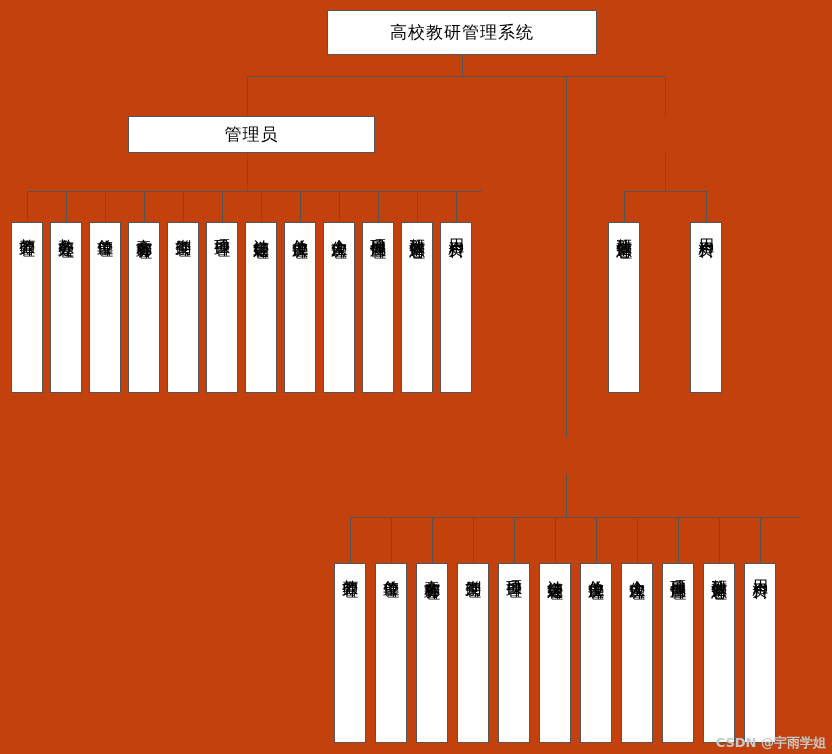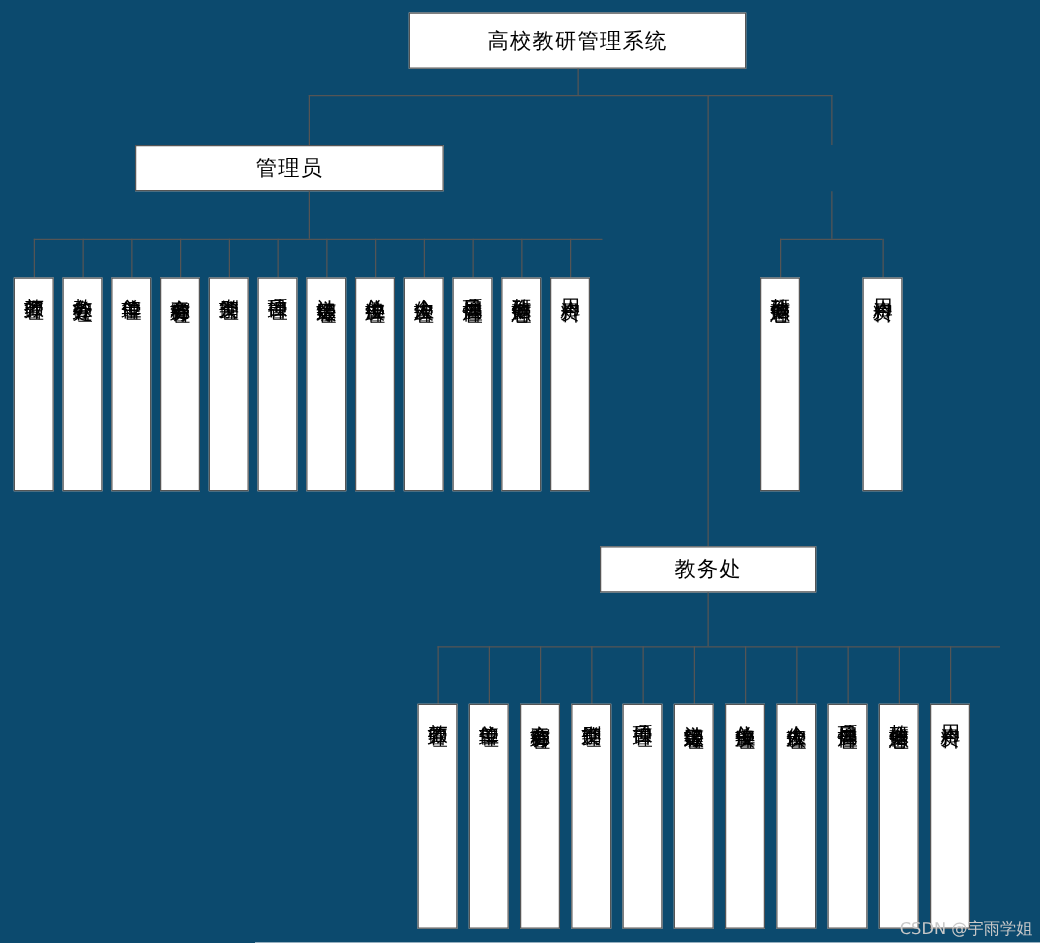--- a/index.html
+++ b/index.html
@@ -8,21 +8,21 @@
     background: #ffffff;
   }
   body {
     font-family: "DejaVu Sans", "Liberation Sans", sans-serif;
     color: #000000;
   }
   #canvas {
     position: relative;
     width: 832px;
     height: 754px;
-    background: #0c4a6e;
+    background: #c2410c;
     overflow: hidden;
   }
 
   
   .node {
     position: absolute;
     box-sizing: border-box;
     border: 1px solid #555555;
     background: #ffffff;
     display: flex;
@@ -61,48 +61,46 @@
 
   
   #watermark {
     position: absolute;
     right: 6px;
     bottom: 2px;
     font-size: 13px;
     color: #c8c8c8;
     white-space: nowrap;
     pointer-events: none;
+    font-weight: bold;
   }
 </style>
 </head>
 <body>
 
 <div id="canvas">
 
   <div class="node node-h" style="left:327px; top:10px; width:270px; height:45px;">
     <span>高校教研管理系统</span>
   </div>
 
   <div class="line v" style="left:462px; top:55px; width:1px; height:21px;"></div>
 
   <div class="line h" style="left:247px; top:76px; width:419px; height:1px;"></div>
 
   <div class="line v" style="left:247px; top:76px; width:1px; height:40px;"></div>
 
   <div class="line v" style="left:665px; top:76px; width:1px; height:40px;"></div>
   <div class="line v" style="left:566px; top:76px; width:1px; height:361px;"></div>
 
-  <div class="node node-h" style="left:108px; top:116px; width:247px; height:37px;">
+  <div class="node node-h" style="left:128px; top:116px; width:247px; height:37px;">
     <span>管理员</span>
   </div>
 
 
-  <div class="node node-h" style="left:480px; top:437px; width:173px; height:37px;">
-    <span>教务处</span>
-  </div>
 
   <div class="line v" style="left:247px; top:153px; width:1px; height:38px;"></div>
   <div class="line h" style="left:27px; top:191px; width:455px; height:1px;"></div>
 
   <div class="line v" style="left:665px; top:153px; width:1px; height:38px;"></div>
   <div class="line h" style="left:624px; top:191px; width:82px; height:1px;"></div>
 
   <div class="line v" style="left:566px; top:474px; width:1px; height:43px;"></div>
   <div class="line h" style="left:350px; top:517px; width:450px; height:1px;"></div>
 

